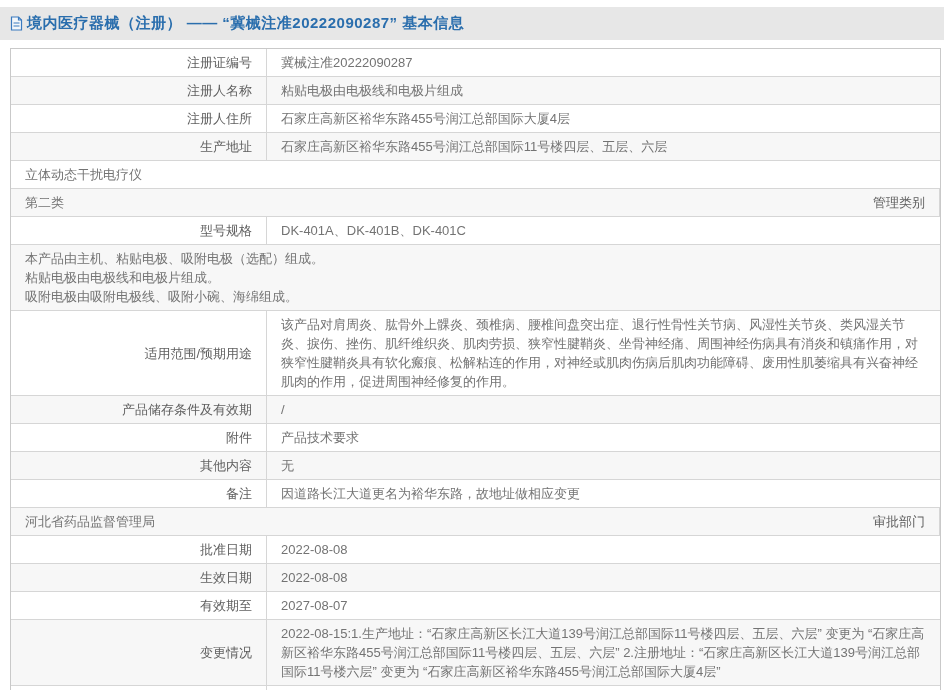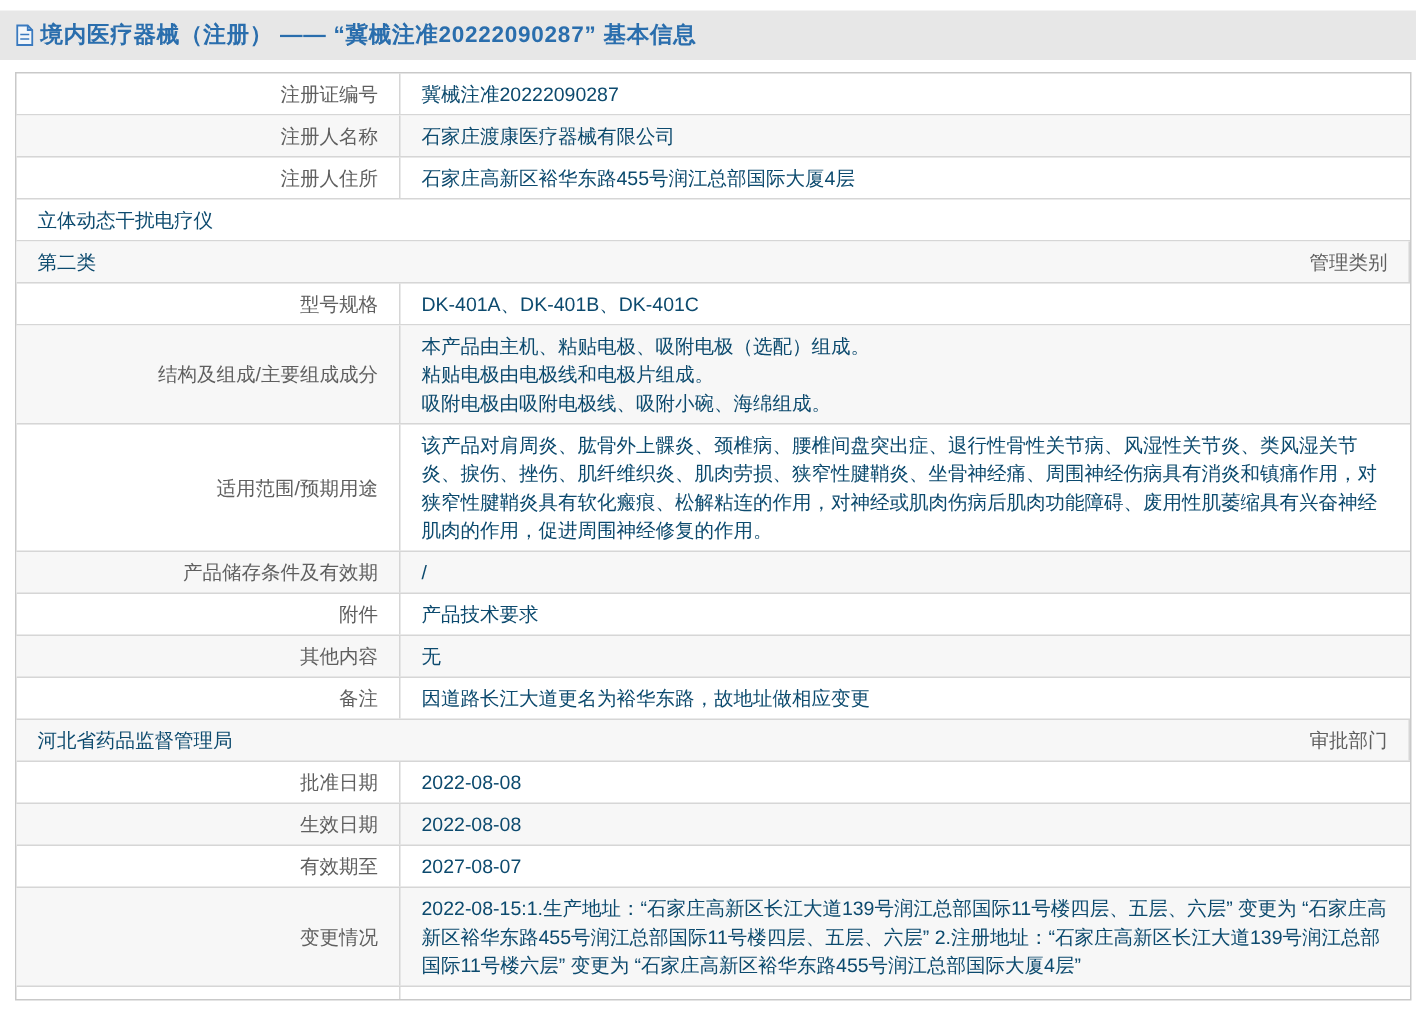--- a/index.html
+++ b/index.html
@@ -52,21 +52,21 @@
     flex: 0 0 256px;
     text-align: right;
     color: #5f5f5f;
     border-right: 1px solid #d6d6d6;
     display: flex;
     align-items: center;
     justify-content: flex-end;
   }
   .cell.value {
     flex: 1;
-    color: #0c4a6e;
+    color: #737373;
     white-space: pre-line;
     display: flex;
     align-items: center;
   }
 </style>
 </head>
 <body>
 
 <div class="header-bar">
   <span class="doc-icon">
@@ -80,39 +80,42 @@
   <span class="header-title">境内医疗器械（注册） —— “冀械注准20222090287” 基本信息</span>
 </div>
 
 <div class="info-table">
   <div class="row">
     <div class="cell label">注册证编号</div>
     <div class="cell value">冀械注准20222090287</div>
   </div>
   <div class="row alt">
     <div class="cell label">注册人名称</div>
-    <div class="cell value">石家庄渡康医疗器械有限公司</div>
+    <div class="cell value">粘贴电极由电极线和电极片组成</div>
   </div>
   <div class="row">
     <div class="cell label">注册人住所</div>
     <div class="cell value">石家庄高新区裕华东路455号润江总部国际大厦4层</div>
+  </div>
+  <div class="row alt">
+    <div class="cell label">生产地址</div>
+    <div class="cell value">石家庄高新区裕华东路455号润江总部国际11号楼四层、五层、六层</div>
   </div>
   <div class="row">
     <div class="cell value">立体动态干扰电疗仪</div>
   </div>
   <div class="row alt">
     <div class="cell value">第二类</div>
     <div class="cell label">管理类别</div>
   </div>
   <div class="row">
     <div class="cell label">型号规格</div>
     <div class="cell value">DK-401A、DK-401B、DK-401C</div>
   </div>
   <div class="row alt">
-    <div class="cell label">结构及组成/主要组成成分</div>
     <div class="cell value">本产品由主机、粘贴电极、吸附电极（选配）组成。
 粘贴电极由电极线和电极片组成。
 吸附电极由吸附电极线、吸附小碗、海绵组成。</div>
   </div>
   <div class="row">
     <div class="cell label">适用范围/预期用途</div>
     <div class="cell value">该产品对肩周炎、肱骨外上髁炎、颈椎病、腰椎间盘突出症、退行性骨性关节病、风湿性关节炎、类风湿关节炎、捩伤、挫伤、肌纤维织炎、肌肉劳损、狭窄性腱鞘炎、坐骨神经痛、周围神经伤病具有消炎和镇痛作用，对狭窄性腱鞘炎具有软化瘢痕、松解粘连的作用，对神经或肌肉伤病后肌肉功能障碍、废用性肌萎缩具有兴奋神经肌肉的作用，促进周围神经修复的作用。</div>
   </div>
   <div class="row alt">
     <div class="cell label">产品储存条件及有效期</div>

